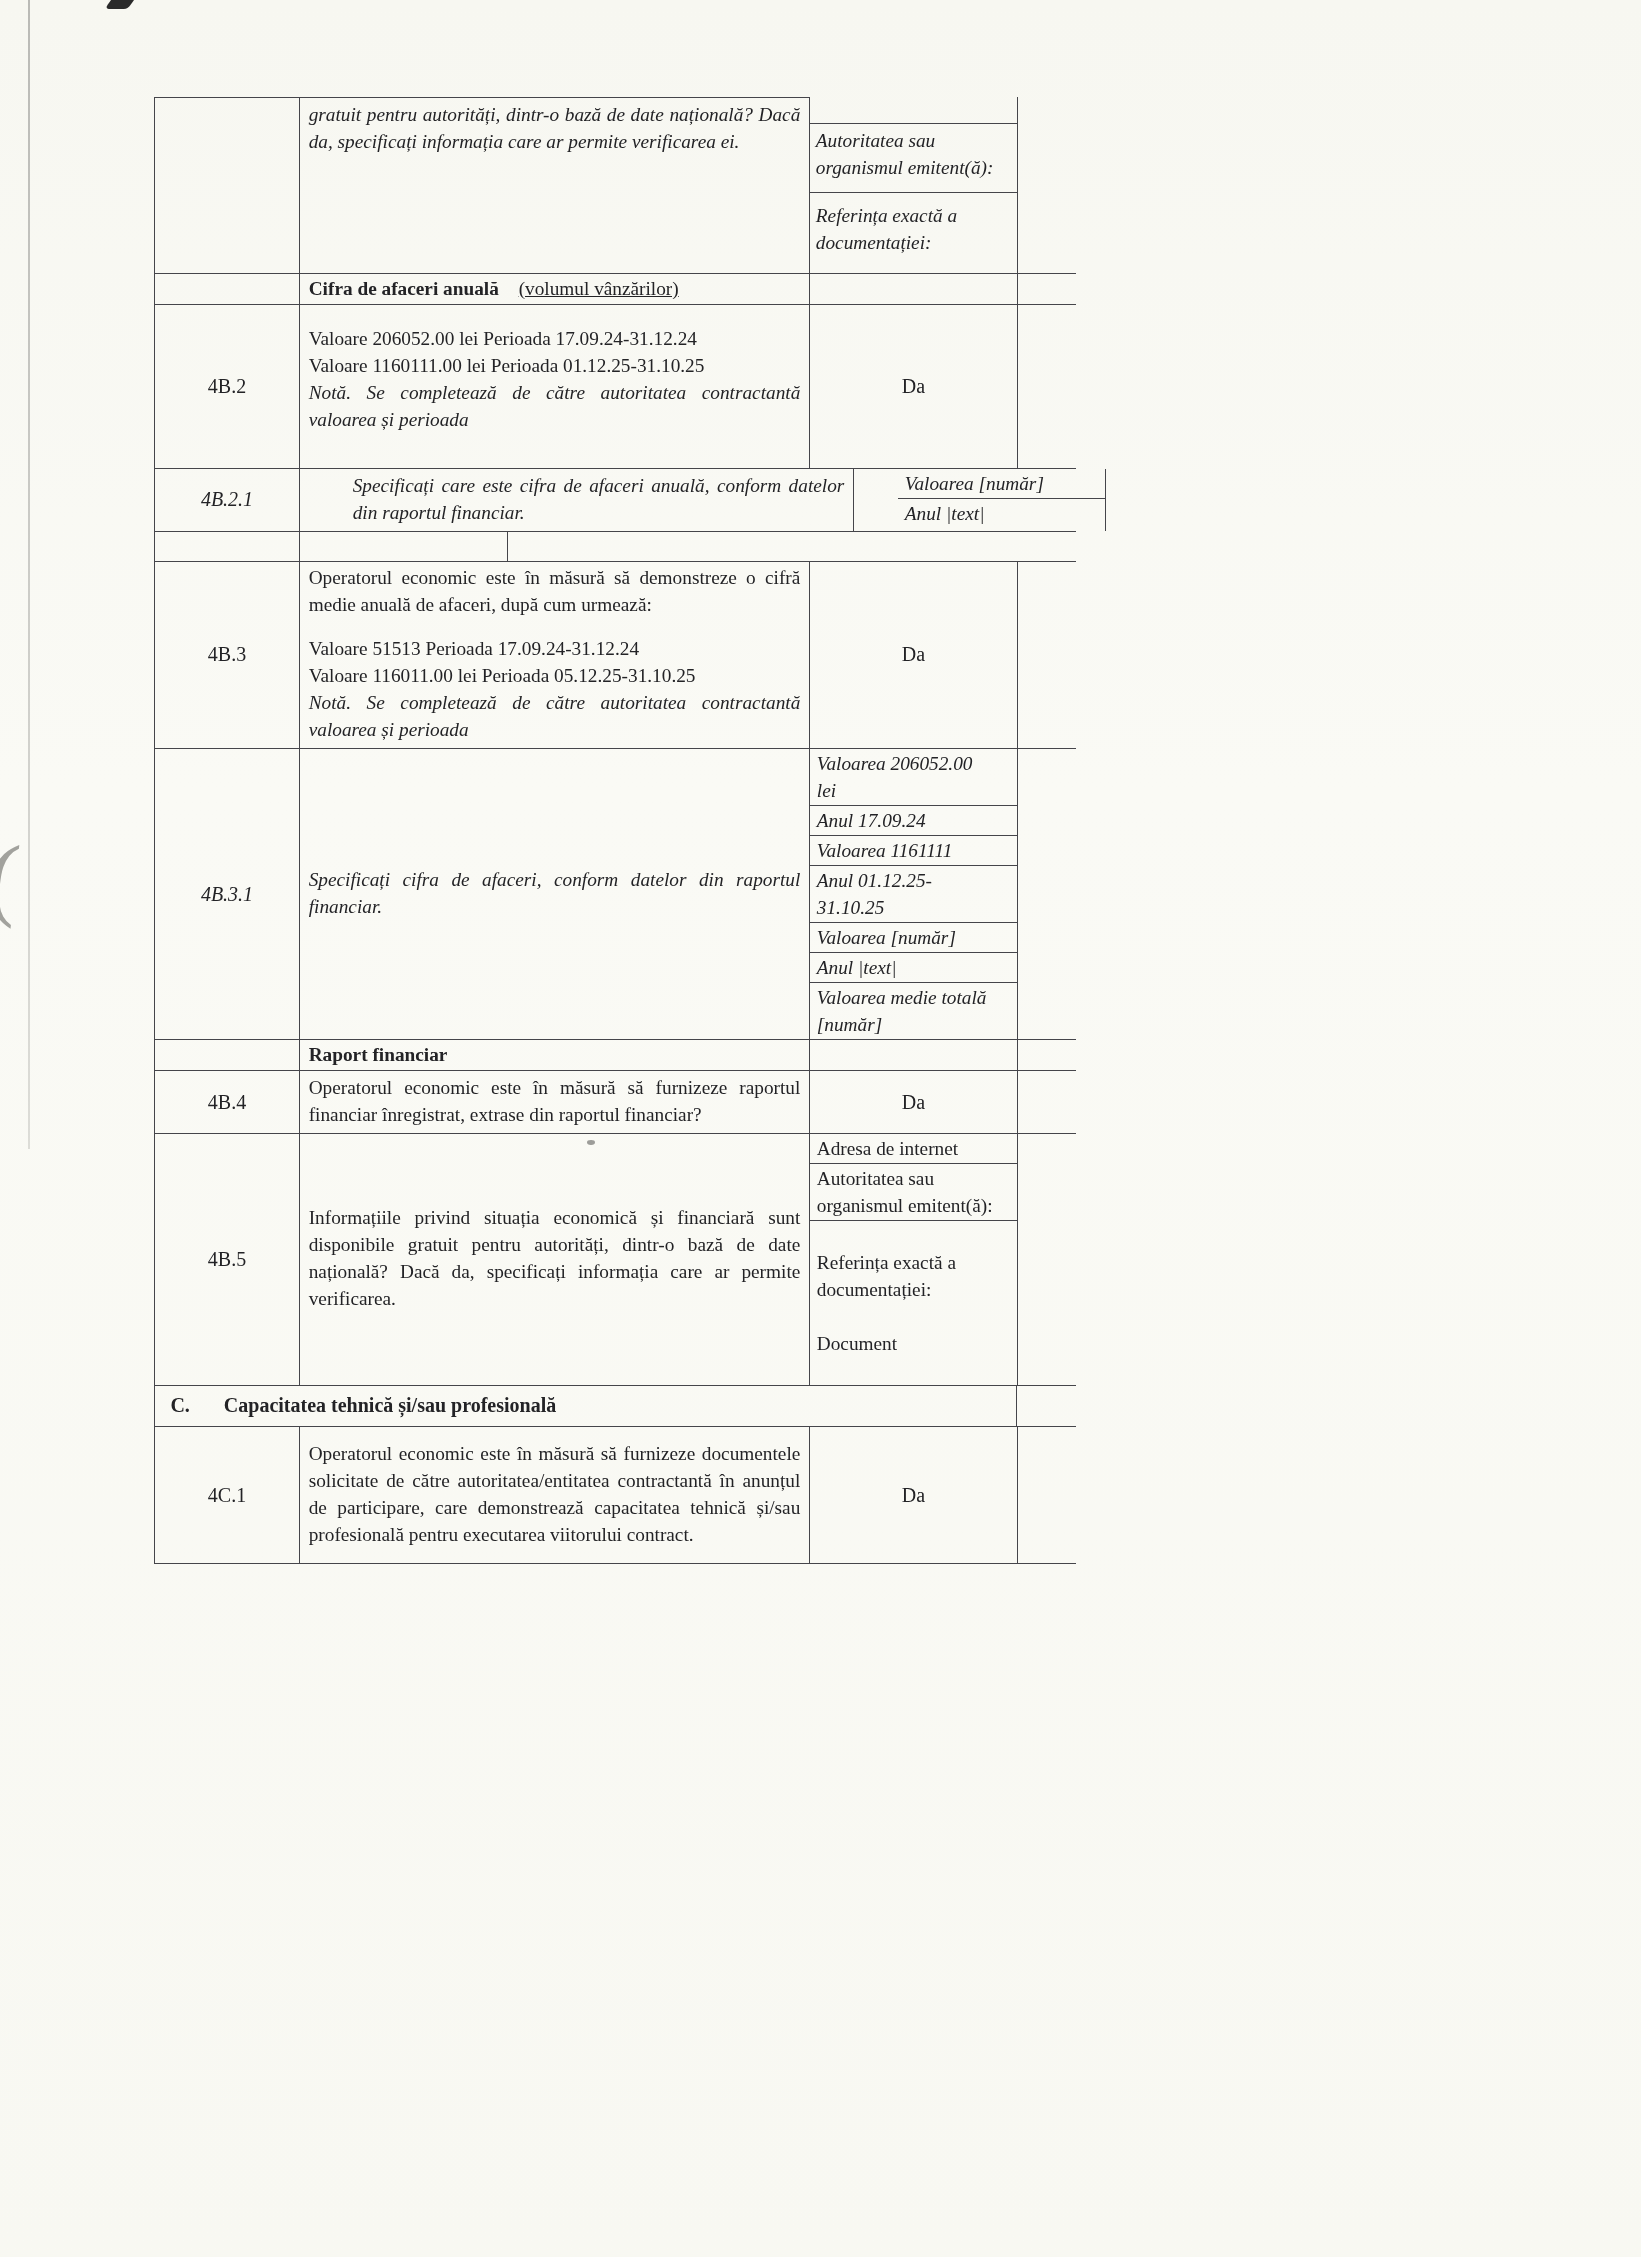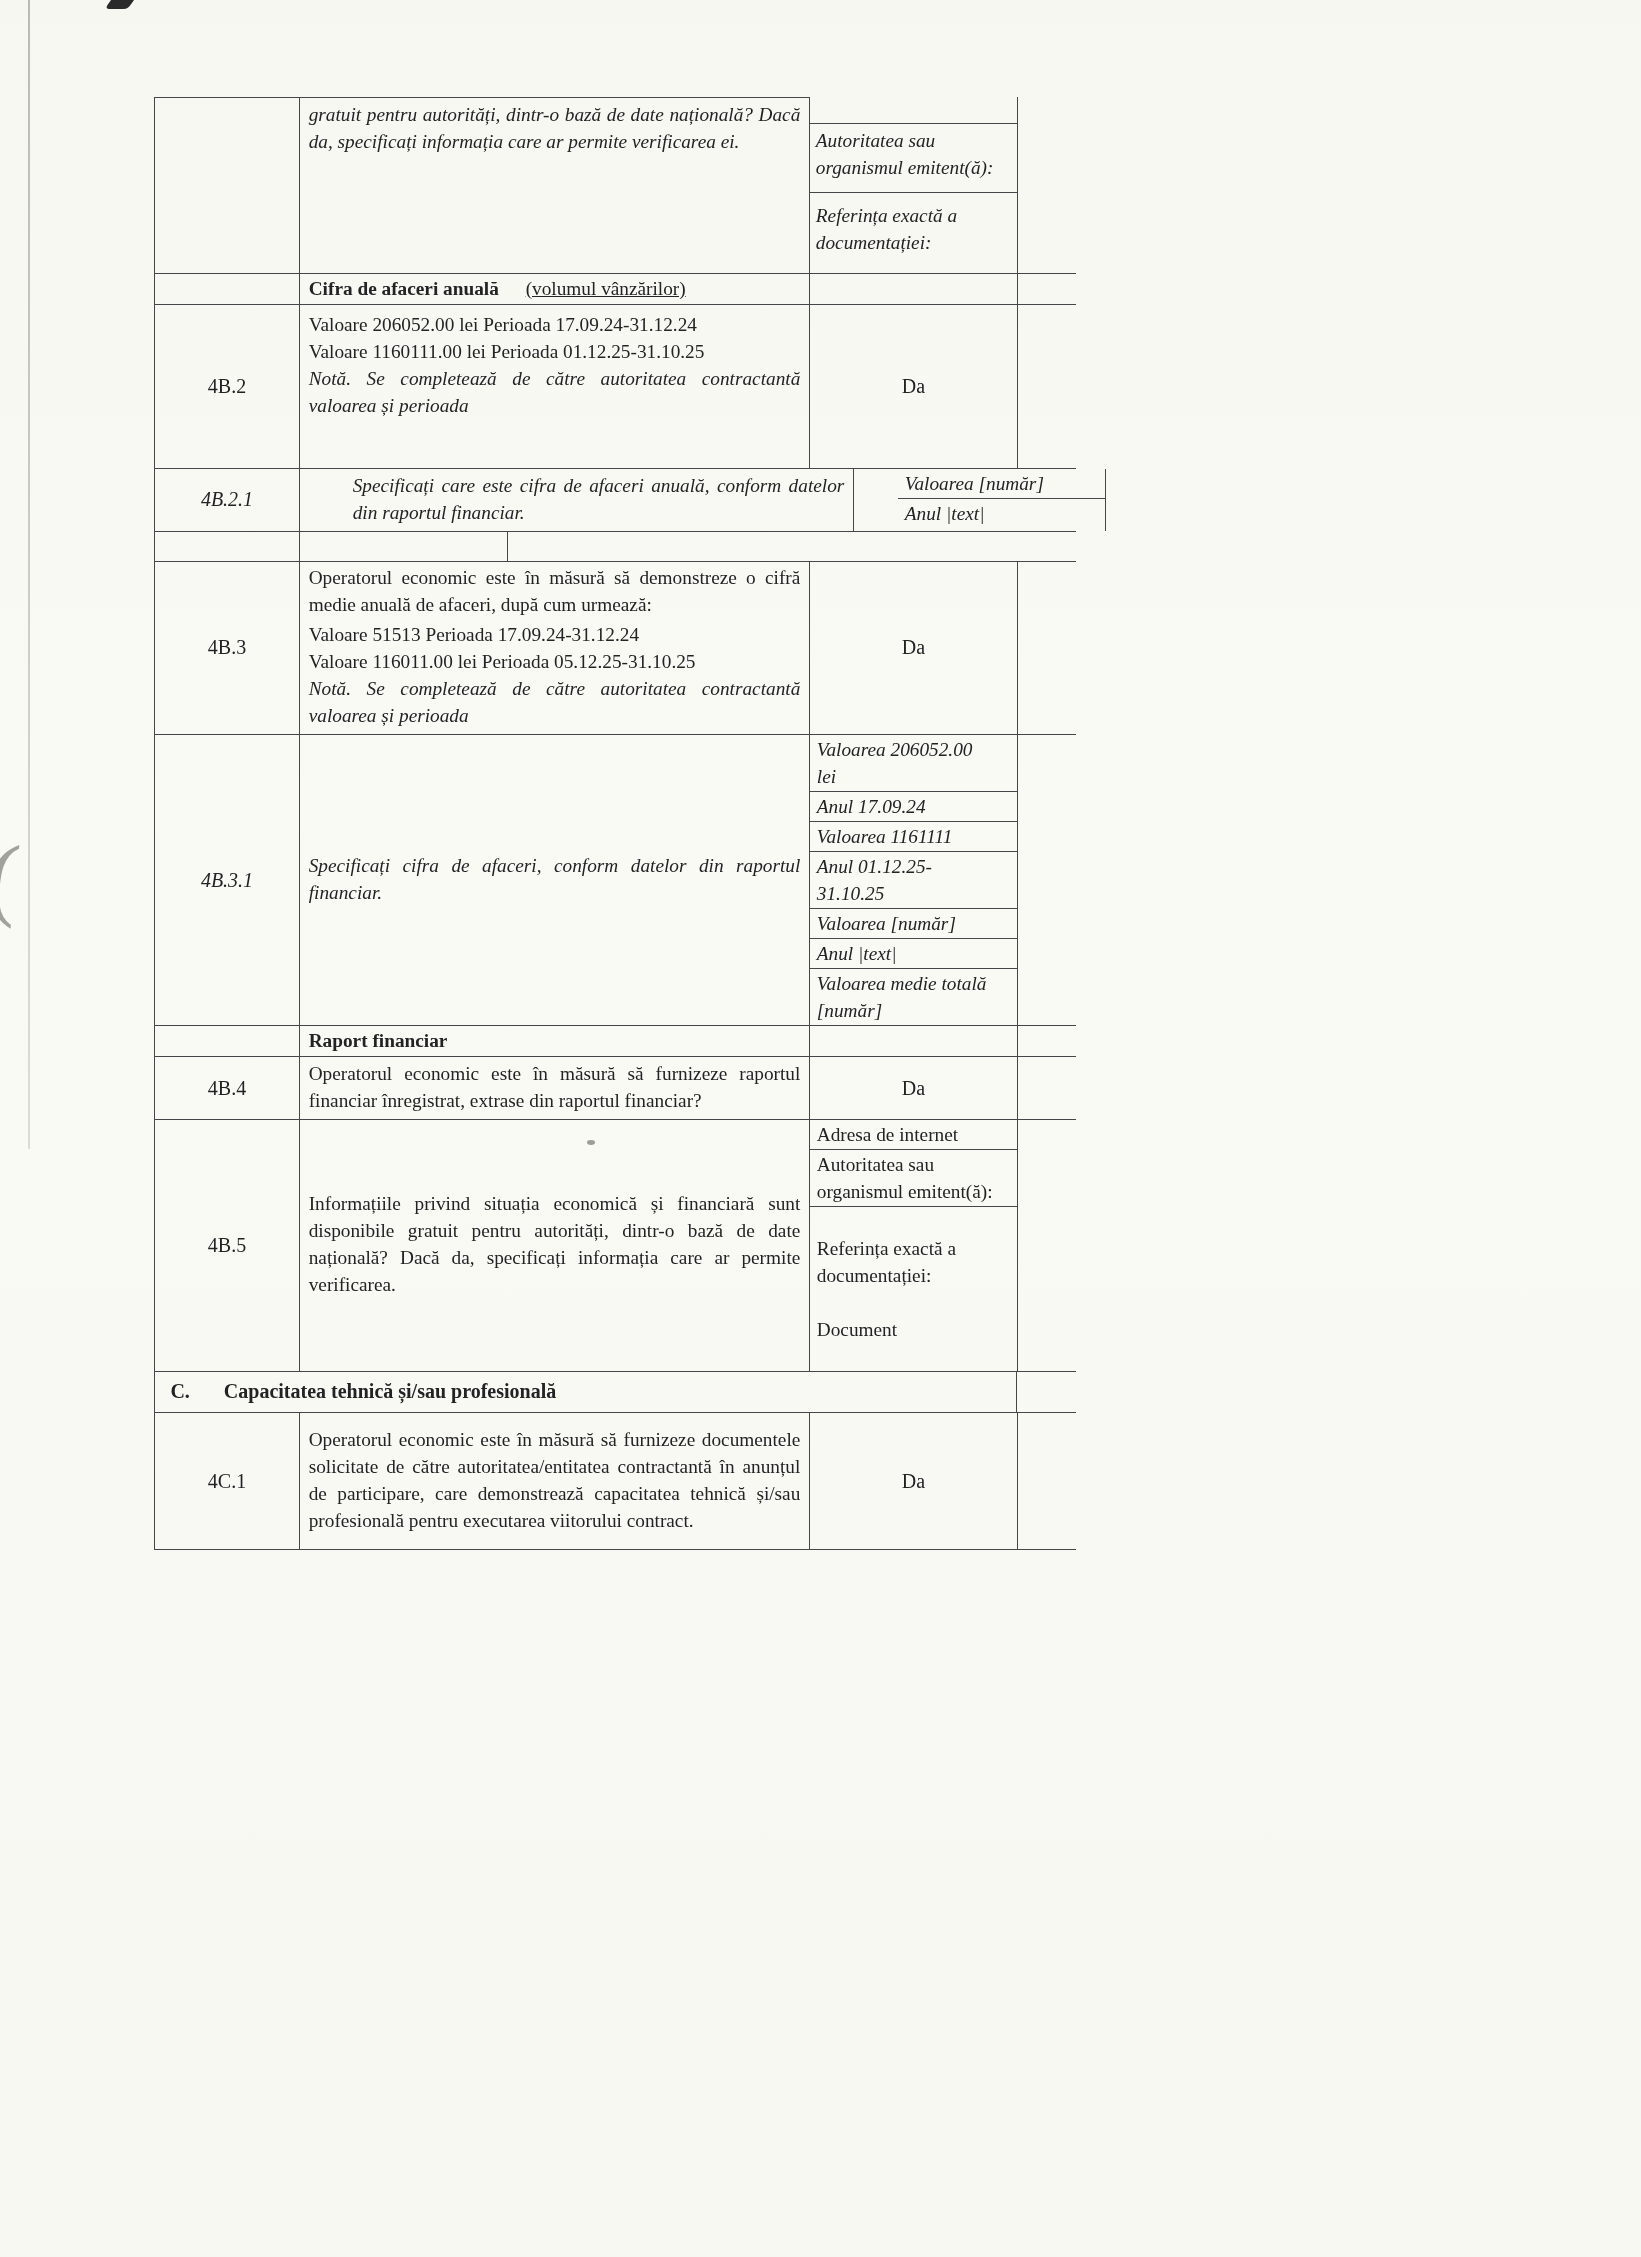--- a/index.html
+++ b/index.html
@@ -62,21 +62,21 @@
     border-right: 1.5px solid #45454a;
     padding: 2.9px 8.7px 4.8px 8.7px;
   }
   .c3 { width: 208px; flex: none; border-right: 1.5px solid #45454a; }
   .bt { border-top: 1.5px solid #45454a; }
   .it { font-style: italic; }
   .b  { font-weight: bold; }
   .u  { text-decoration: underline; }
   .just { text-align: justify; }
   p { margin: 0; }
-  .gap { margin-top: 3px; }
+  .gap { margin-top: 17px; }
   .vcenter { display: flex; flex-direction: column; justify-content: center; }
   .da {
     display: flex; align-items: center; justify-content: center;
     font-size: 20px;
   }
   .stack { display: flex; flex-direction: column; }
   .sub {
     padding: 1px 6.8px;
     border-bottom: 1.5px solid #45454a;
     white-space: pre-line;
@@ -89,21 +89,21 @@
   
   .row-carry { min-height: 177px; }
   .c3-carry { display: block; padding-top: 26px; }
   .carry-box { border-top: 1.5px solid #45454a; min-height: 149px; }
   .carry-sub { padding: 2.9px 5.8px; }
   .carry-sub1 { min-height: 69px; border-bottom: 1.5px solid #45454a; }
   .carry-sub2 { padding-top: 8.7px; }
 
   .hdr-row { min-height: 30px; }
   .hdr-row .c2 { padding-top: 1px; padding-bottom: 1.9px; }
-  .note-u { margin-left: 22px; }
+  .note-u { margin-left: 15px; }
 
   .row-4b2 { min-height: 164px; }
   .row-4b21 { min-height: 55px; gap: 44px; }
   .row-4b3 { min-height: 160px; }
   .row-4b4 { min-height: 54px; }
   .row-4c1 { min-height: 137px; }
 
   .srow { min-height: 41px; }
   .cfull {
     width: 862px; flex: none;

